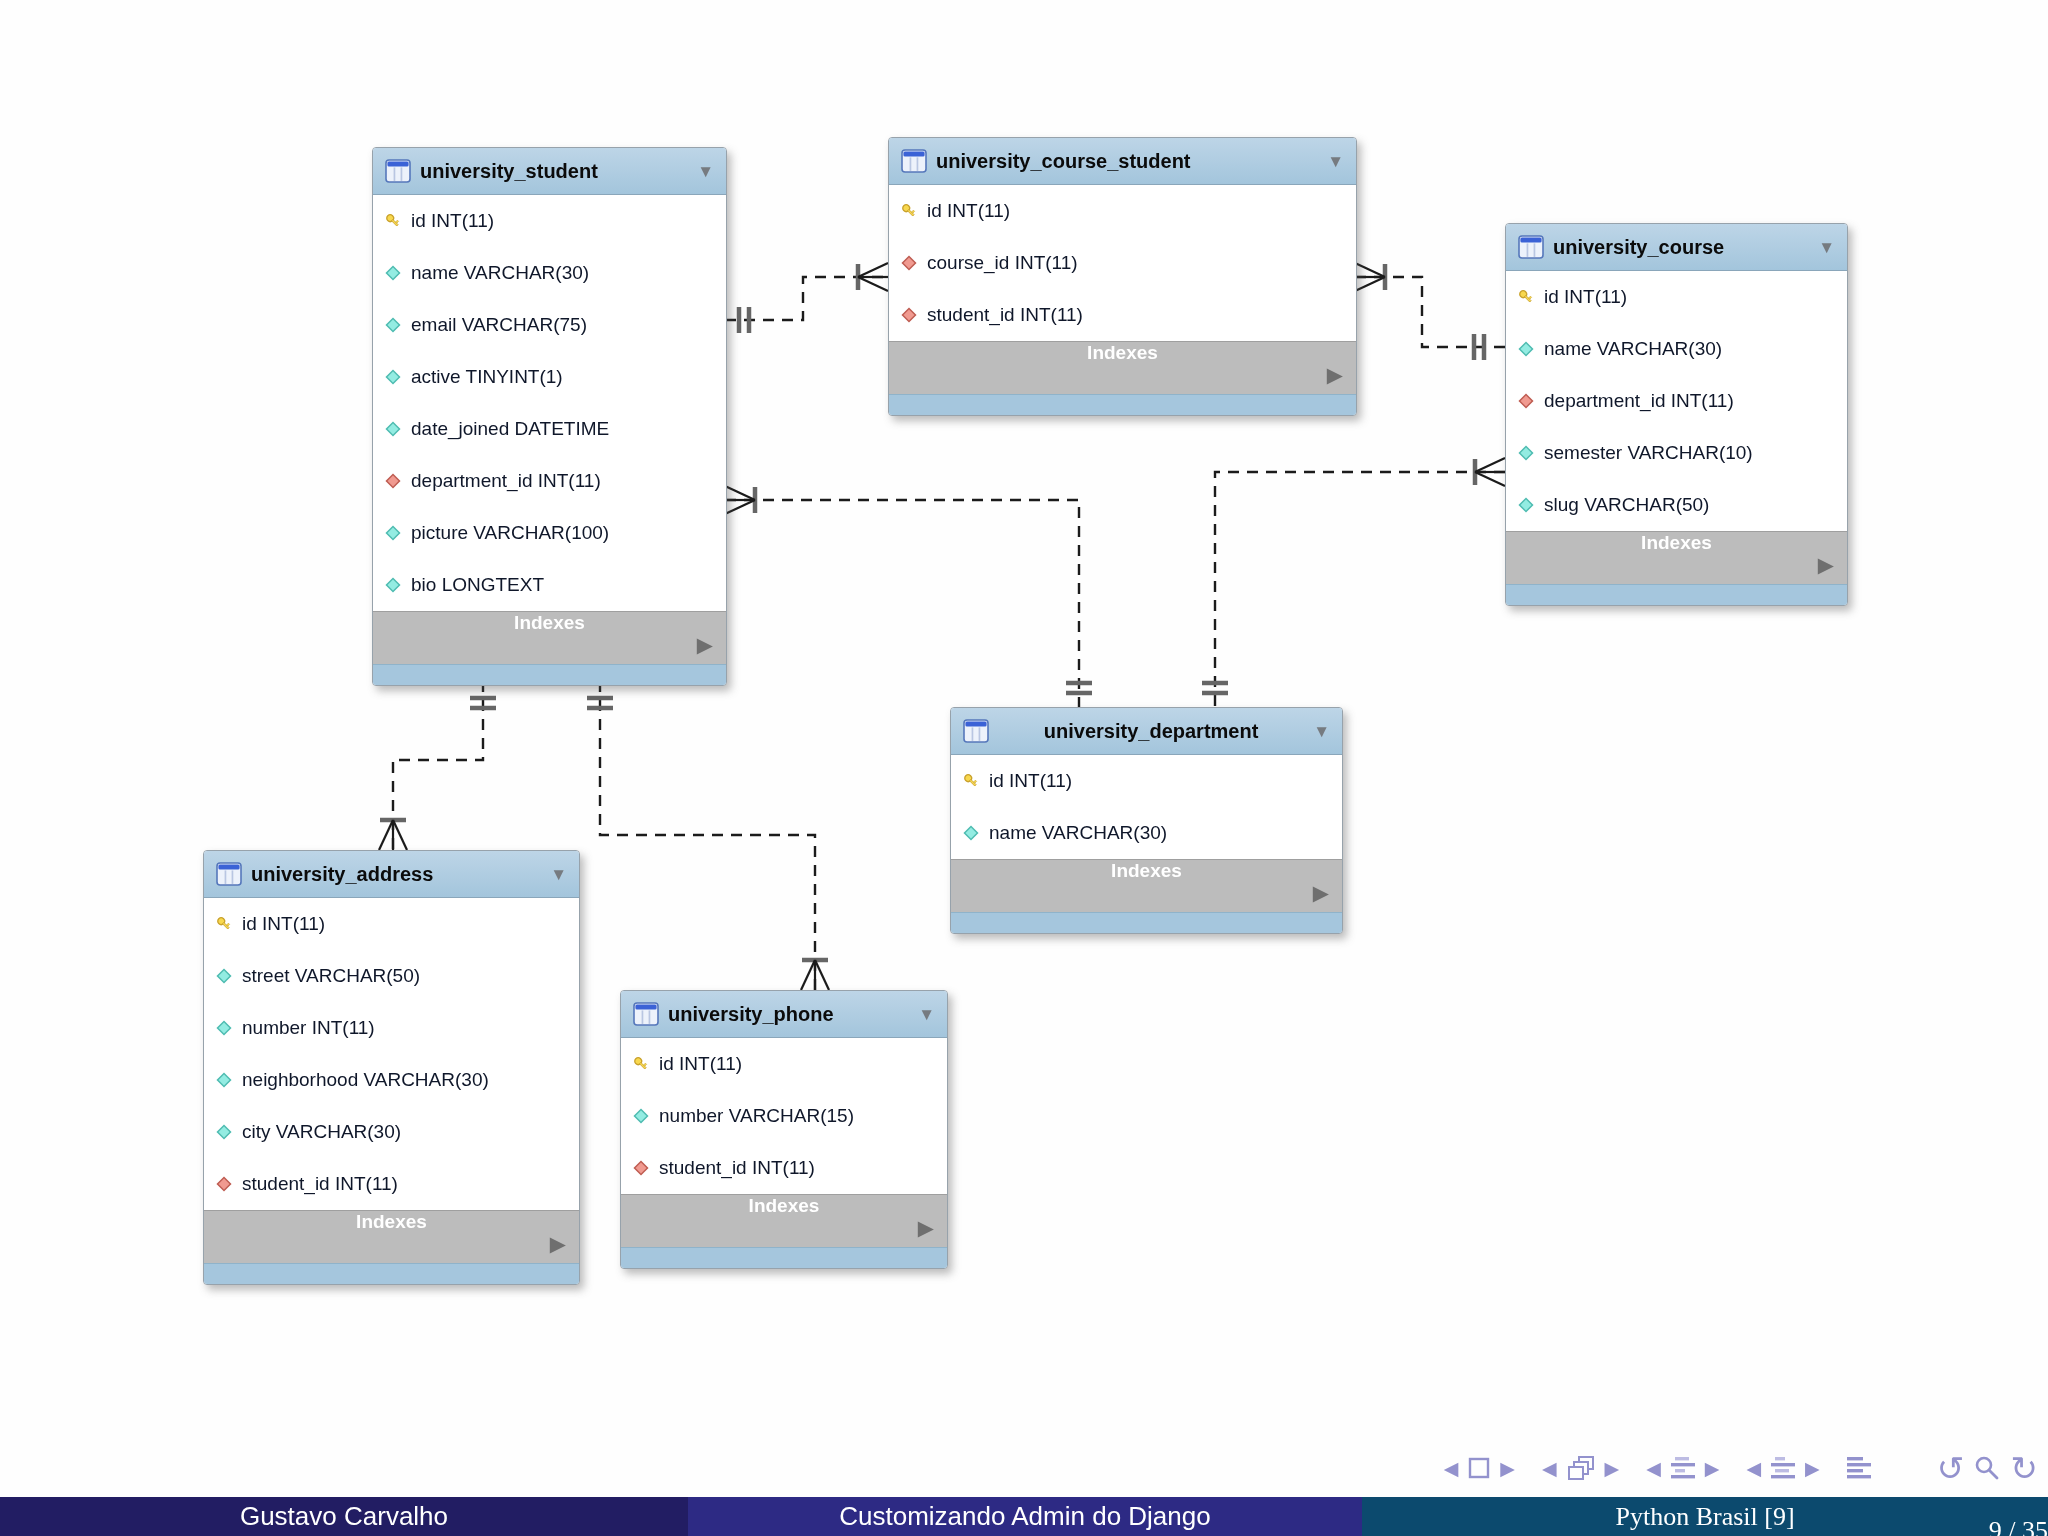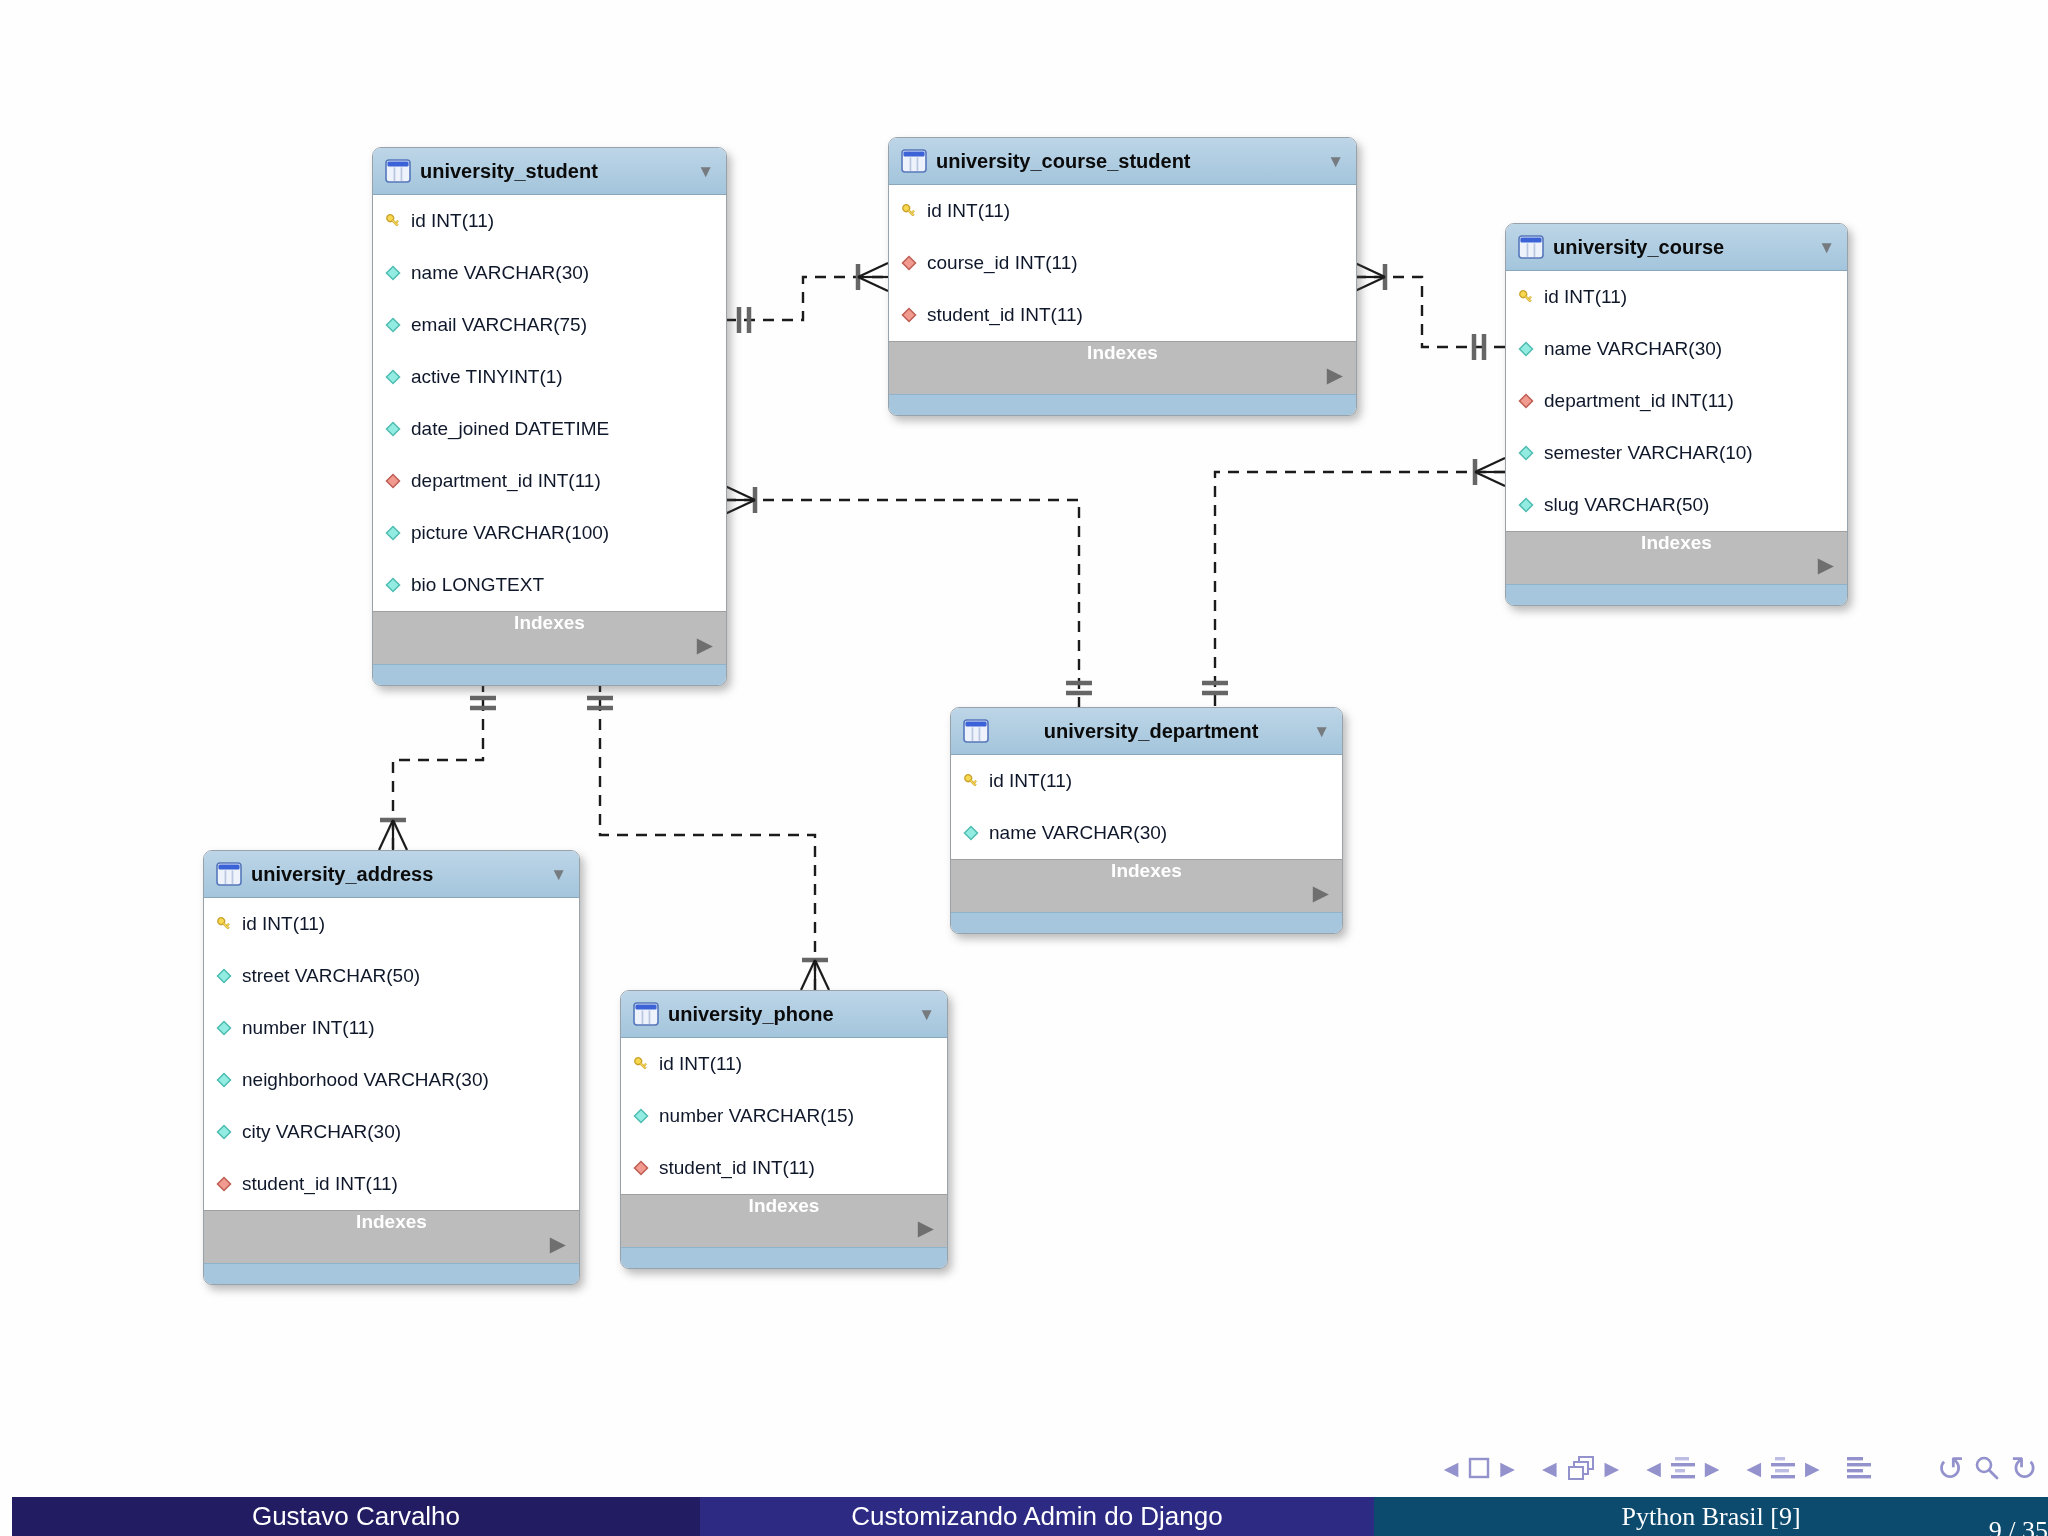--- a/index.html
+++ b/index.html
@@ -1,37 +1,37 @@
 <!DOCTYPE html>
 <html><head>
 <meta charset="utf-8">
 <style>
   html,body{margin:0;padding:0;background:#ffffff;}
   #slide{position:relative;width:2048px;height:1536px;background:#fefefe;overflow:hidden;
          font-family:"Liberation Sans","DejaVu Sans",sans-serif;}
   
-  .table-card{position:absolute;background:#ffffff;border:1px solid #97a2ab;border-radius:9px;
+  .table-card{position:absolute;background:#ffffff;border:1px solid #97a2ab;border-radius:4px;
               box-shadow:4px 5px 9px rgba(80,80,80,.38);overflow:hidden;}
   .tc-header{height:46px;background:linear-gradient(#bdd5e7,#a3c5dc);display:flex;align-items:center;
              gap:9px;padding:0 12px;border-bottom:1px solid #8aa6ba;}
   .tc-title{flex:1;font-size:20px;font-weight:bold;color:#0b0b0b;white-space:nowrap;}
   .tc-caret{color:#767b80;font-size:17px;line-height:1;}
   .tc-row{height:52px;display:flex;align-items:center;gap:9px;padding:0 11px;font-size:19px;color:#0f172a;
           background:#ffffff;white-space:nowrap;}
   .tc-indexes{height:52px;background:#bcbcbc;border-top:1px solid #9f9f9f;display:flex;align-items:center;
               padding:0 13px;color:#ffffff;font-weight:bold;font-size:19px;flex-direction:column;}
   .tc-indexes .arrow{margin-left:auto;color:#6f6f6f;font-size:21px;line-height:1;}
   .tc-strip{height:20px;background:#a5c6dd;border-top:1px solid #8fb3ca;}
   .row-icon{flex:0 0 auto;}
   
   #connector-layer{position:absolute;left:0;top:0;}
   
   #footer{position:absolute;left:0;bottom:0;width:2048px;height:39px;display:flex;color:#fff;font-size:26px;}
   #footer .seg{display:flex;align-items:center;justify-content:center;height:100%;}
-  #seg-author{width:688px;background:#221d63;margin-left:12px;}
+  #seg-author{width:688px;background:#221d63;}
   #seg-title{width:674px;background:#2d2a84;}
   #seg-right{flex:1;background:#0c4a6e;position:relative;font-family:Liberation Serif, serif;}
   #seg-right .conf{position:absolute;left:50%;transform:translateX(-50%);}
   #seg-right .pagenum{position:absolute;right:0;margin-top:28px;}
   
   #navrow{position:absolute;right:10px;bottom:48px;height:40px;display:flex;align-items:center;}
   .nav-group{display:flex;align-items:center;gap:10px;margin-left:27px;}
   .nav-group:first-child{margin-left:0;}
   .nav-group:last-child{margin-left:66px;}
   .nav-tri{font-size:19px;line-height:1;color:#9392cd;font-family:"DejaVu Sans",sans-serif;}

